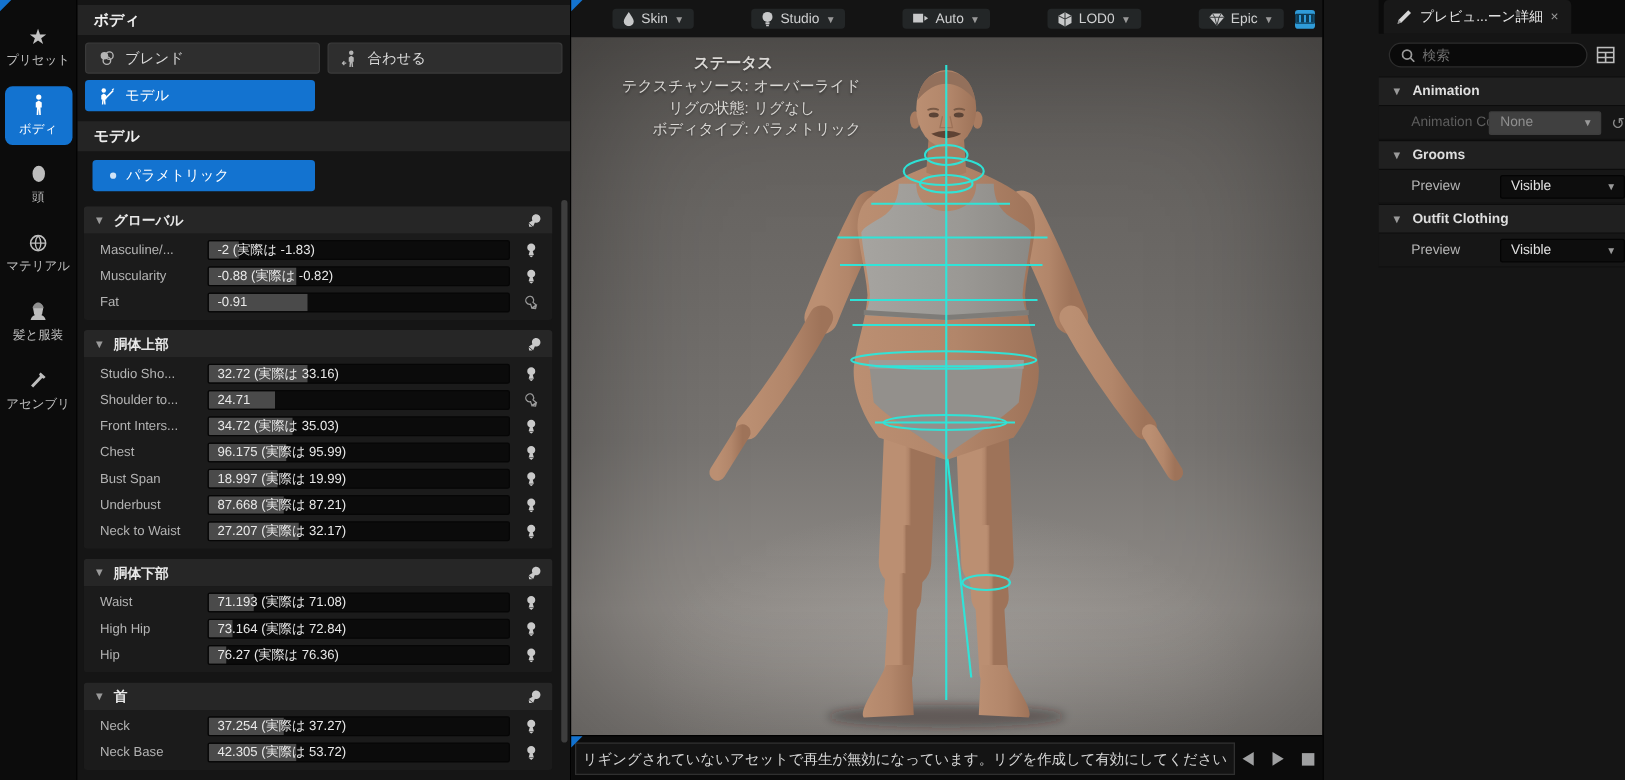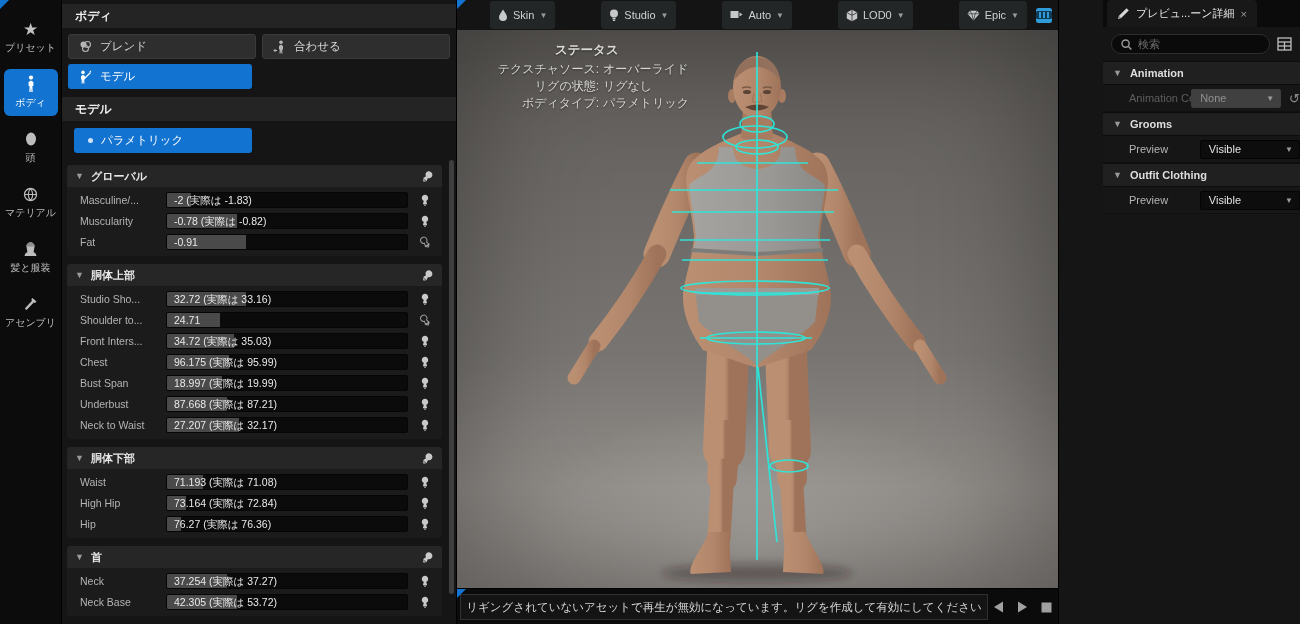--- a/index.html
+++ b/index.html
@@ -50,21 +50,21 @@
   .pvalue { position:absolute; left:7px; top:0; line-height:15px; font-size:10.5px; color:#e9e9e9; white-space:nowrap; }
   .pinbox { width:34px; display:flex; align-items:center; justify-content:center; cursor:pointer; }
   .pin-f { fill:#c9c9c9; }
   .pin-o { fill:none; stroke:#9a9a9a; stroke-width:1; }
   .scrollbar { position:absolute; right:2px; top:160px; width:5px; height:434px; background:#3e3e3e; border-radius:3px; cursor:grab; }
 
   
   .viewport { position:absolute; left:457px; top:0; width:601px; height:624px; background:#141414; }
   .vp-toolbar { position:absolute; left:0; top:0; right:0; height:30px; background:#141414;
     display:flex; align-items:center; justify-content:flex-end; gap:5px; padding-right:6px; }
-  .vbtn { height:28px; background:#232627; border-radius:3px; display:flex; align-items:center; gap:5px;
+  .vbtn { height:16px; background:#232627; border-radius:3px; display:flex; align-items:center; gap:5px;
     padding:0 8px; font-size:11px; color:#d0d1d2; cursor:pointer;margin-left:41px; }
   .vbtn .chev { font-size:8px; color:#9a9a9a; }
   .kbd-btn { width:24px; height:15px; background:#2f9bd8; border-radius:2.5px; margin-left:4px; cursor:pointer;
     display:flex; align-items:center; justify-content:center; }
   .kbd-btn .kinner { width:16px; height:8px; border:1px solid #0d3b55; border-radius:1px;
     background:repeating-linear-gradient(90deg,#0d3b55 0 2px,transparent 2px 4px); }
 
   .scene { position:absolute; left:0; top:30px; width:601px; height:558px;
     background:
       radial-gradient(ellipse 65% 40% at 50% 92%, rgba(215,210,205,0.30), rgba(0,0,0,0) 62%),
@@ -222,21 +222,21 @@
         <svg width="12" height="12" viewBox="0 0 12 12">
                   <path d="M6 .8c1.8 0 3.2 1.4 3.2 3.1 0 1.3-.8 2.4-2 2.9l.9 3.1h-4.2l.9-3.1c-1.2-.5-2-1.6-2-2.9C2.8 2.2 4.2 .8 6 .8z M4.2 10.4h3.6L6 12z" class="pin-f"></path>
                 </svg>
       </div>
     </div>
 
     <div class="prow">
       <span class="plabel">Muscularity</span>
       <div class="pfield">
         <div class="pfill" style="width: 29%;"></div>
-        <span class="pvalue">-0.78 (実際は -0.82)</span>
+        <span class="pvalue">-0.88 (実際は -0.82)</span>
       </div>
       <div class="pinbox">
         <svg width="12" height="12" viewBox="0 0 12 12">
                   <path d="M6 .8c1.8 0 3.2 1.4 3.2 3.1 0 1.3-.8 2.4-2 2.9l.9 3.1h-4.2l.9-3.1c-1.2-.5-2-1.6-2-2.9C2.8 2.2 4.2 .8 6 .8z M4.2 10.4h3.6L6 12z" class="pin-f"></path>
                 </svg>
       </div>
     </div>
 
     <div class="prow">
       <span class="plabel">Fat</span>

